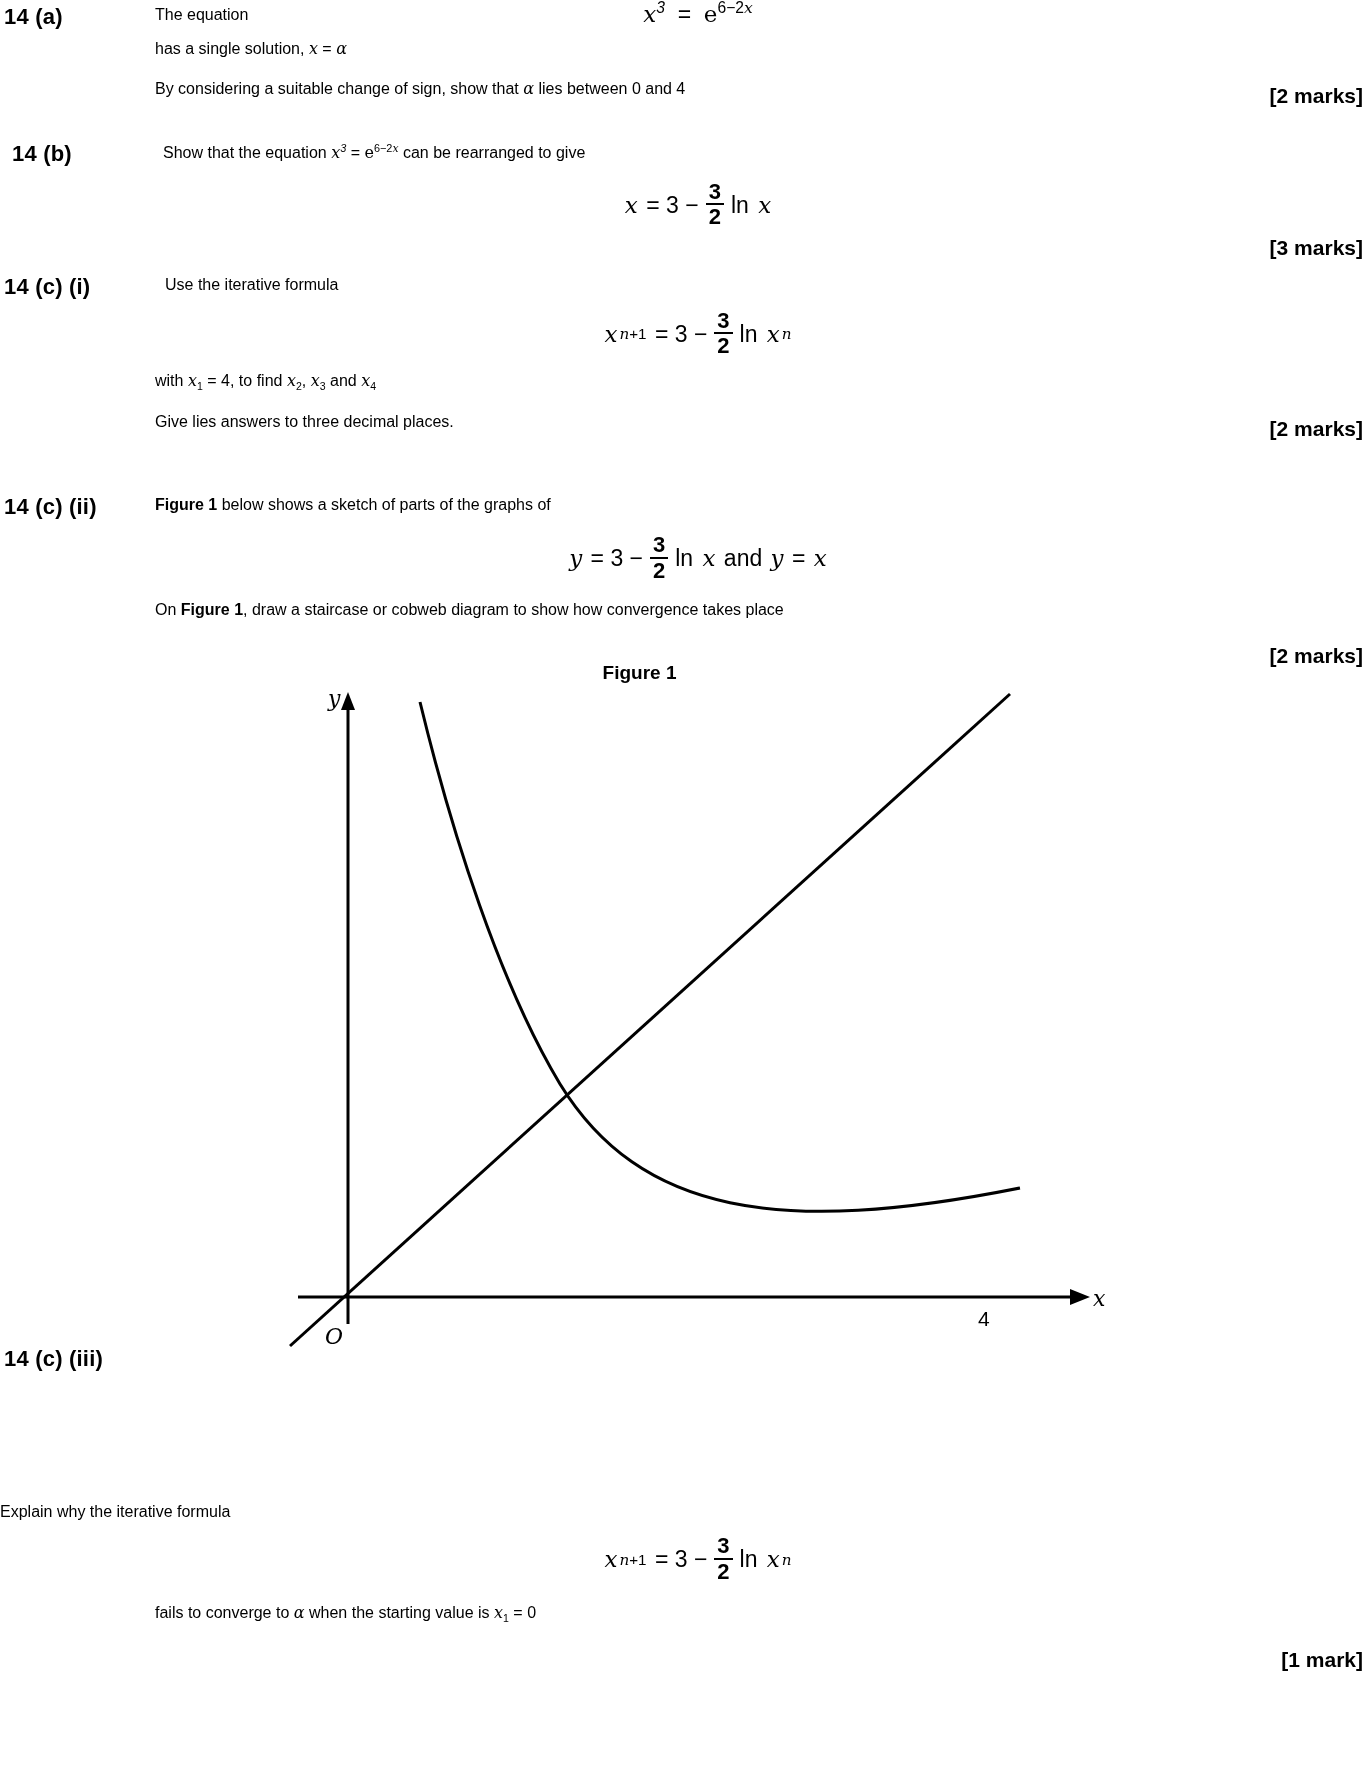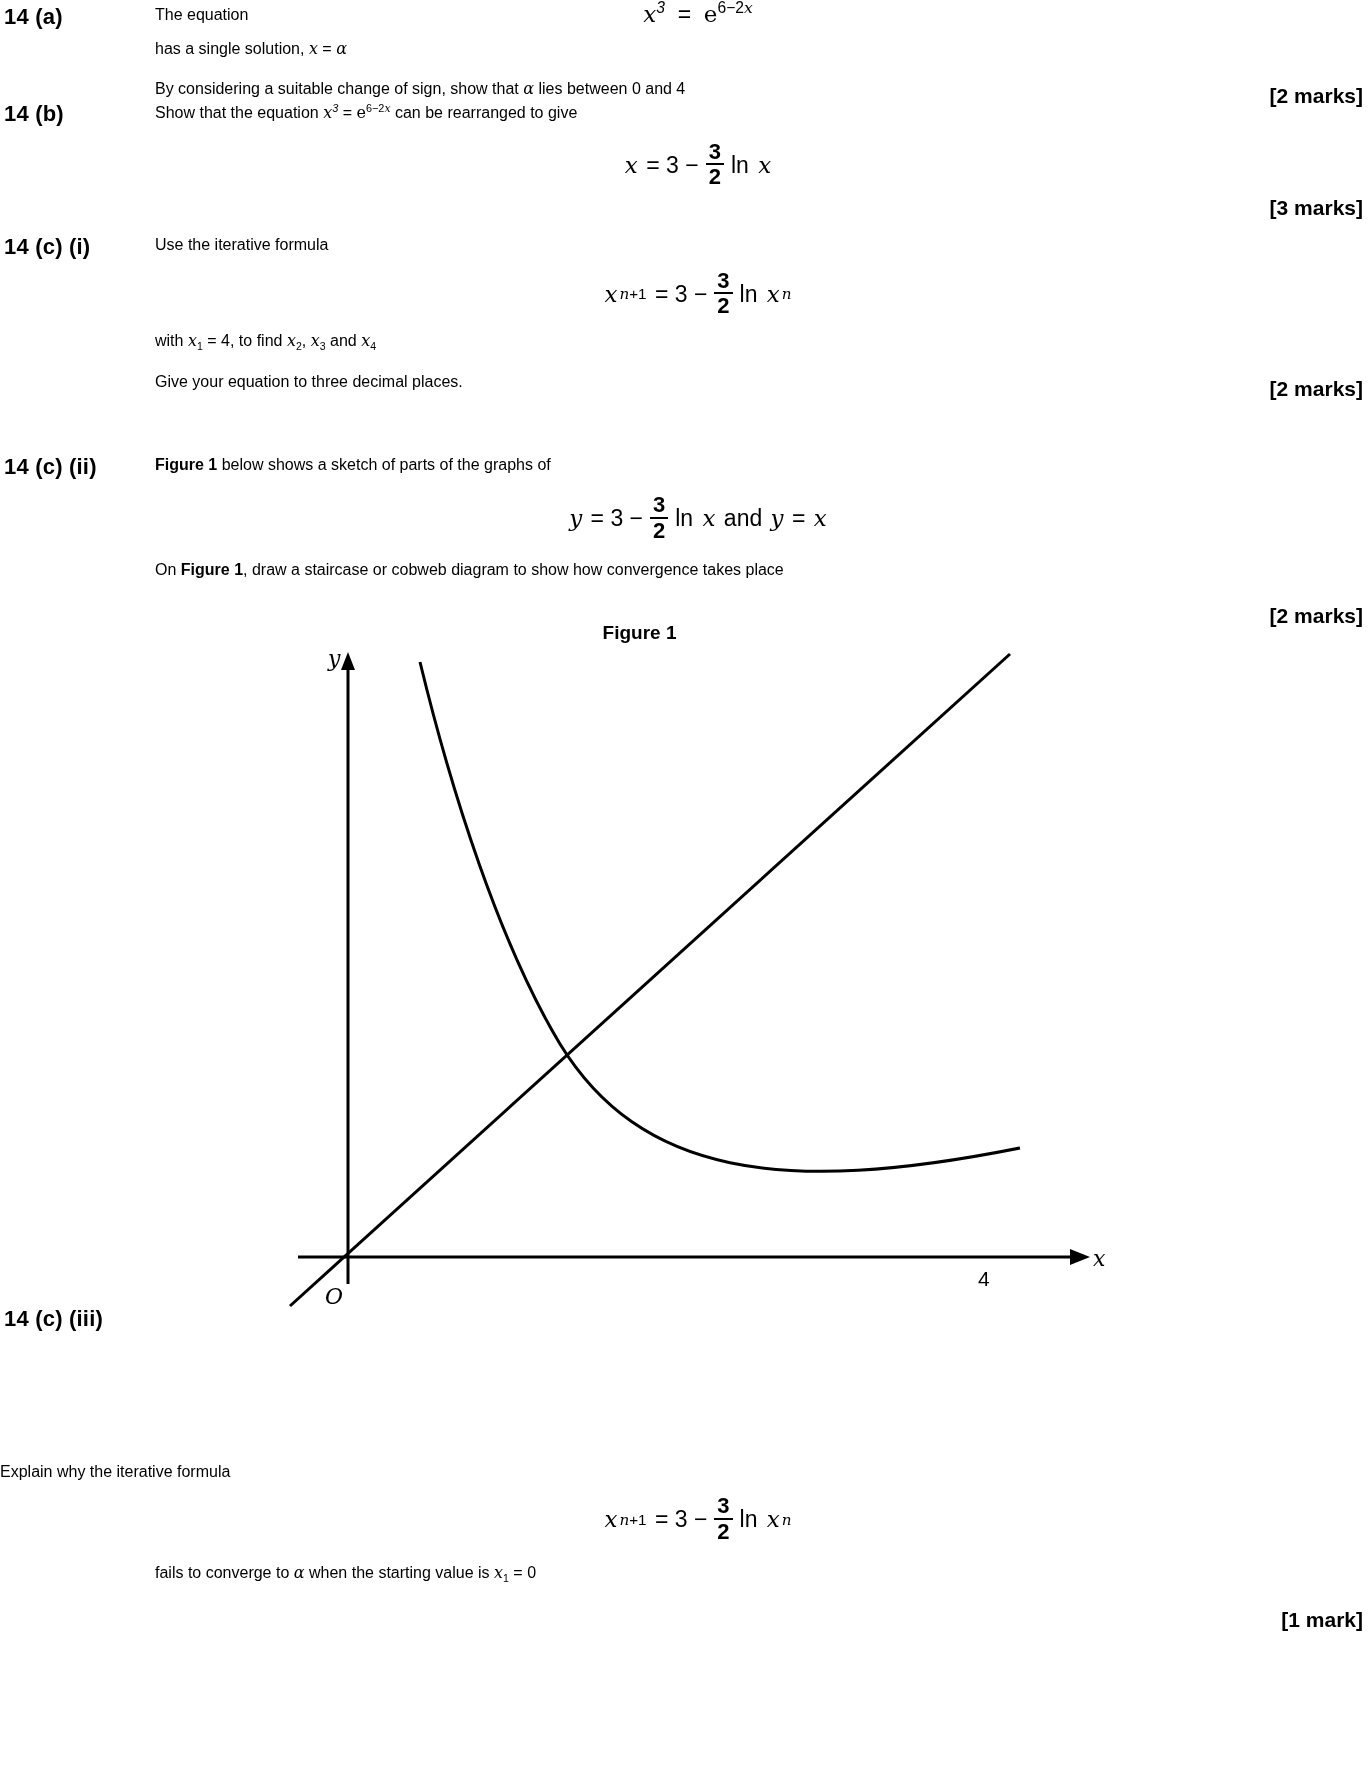--- a/index.html
+++ b/index.html
@@ -122,21 +122,21 @@
   </div>
 
   <div class="qrow" style="margin-top:18px;">
     <div class="qlabel"></div>
     <div class="qbody">
       By considering a suitable change of sign, show that <span class="m">α</span> lies between 0 and 4
     </div>
     <div class="marks" style="top:6px;">[2 marks]</div>
   </div>
 
-  <div class="qrow" style="">
+  <div class="qrow" style="margin-top:40px;padding-left:8px;">
     <div class="qlabel">14 (b)</div>
     <div class="qbody">
       Show that the equation <span class="m">x</span><span class="sup">3</span><span class="mr">&nbsp;=&nbsp;</span><span style="font-family:'DejaVu Serif',serif;">e</span><span class="supr">6−2<span class="m">x</span></span> can be rearranged to give
     </div>
   </div>
 
   <div class="centerline" style="margin-top:14px;">
     <span class="disp">
       <span class="m">x</span>
         <span class="mr">&nbsp;=&nbsp;3&nbsp;−</span>
@@ -146,21 +146,21 @@
         </span>
       <span class="mr">ln</span>
         <span class="m">&nbsp;x</span>
     </span>
   </div>
 
   <div class="qrow" style="margin-top:6px;height:26px;">
     <div class="marks" style="top:0;">[3 marks]</div>
   </div>
 
-  <div class="qrow" style="margin-top:12px;">
+  <div class="qrow" style="margin-top:12px;gap:10px;">
     <div class="qlabel">14 (c) (i)</div>
     <div class="qbody">Use the iterative formula</div>
   </div>
 
   <div class="centerline" style="margin-top:10px;">
     <span class="disp">
       <span class="m">x</span>
         <span class="sub"><span class="m">n</span><span class="mr">+1</span></span>
       <span class="mr">&nbsp;=&nbsp;3&nbsp;−</span>
       <span class="frac">
@@ -178,21 +178,21 @@
     <div class="qbody">
       with <span class="m">x</span><span class="sub"><span class="mr">1</span></span><span class="mr">&nbsp;=&nbsp;4</span>, to find
       <span class="m">x</span><span class="sub"><span class="mr">2</span></span>,
       <span class="m">x</span><span class="sub"><span class="mr">3</span></span> and
       <span class="m">x</span><span class="sub"><span class="mr">4</span></span>
     </div>
   </div>
 
   <div class="qrow" style="margin-top:16px;">
     <div class="qlabel"></div>
-    <div class="qbody">Give your equation to three decimal places.</div>
+    <div class="qbody">Give lies answers to three decimal places.</div>
     <div class="marks" style="top:6px;">[2 marks]</div>
   </div>
 
   <div class="qrow" style="margin-top:61px;">
     <div class="qlabel">14 (c) (ii)</div>
     <div class="qbody">
       <b>Figure 1</b><span> below shows a sketch of parts of the graphs of</span>
     </div>
   </div>
 

